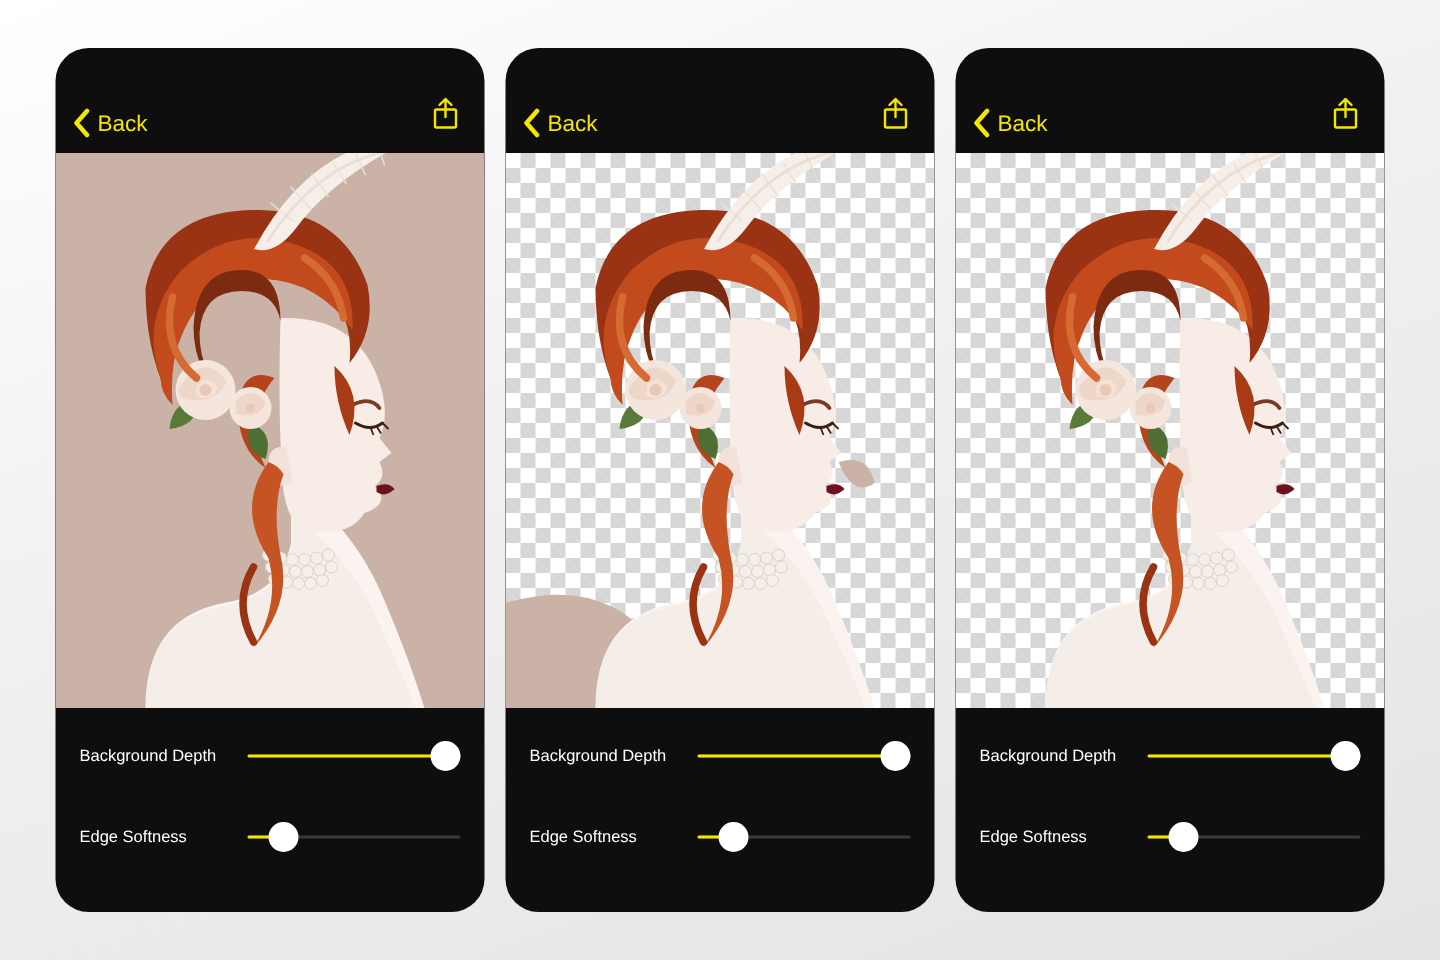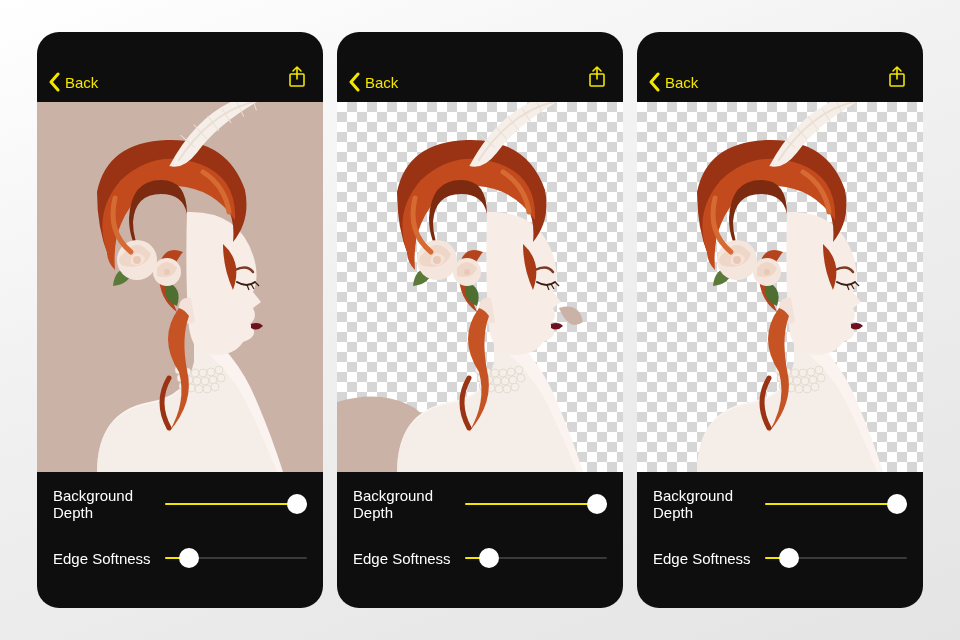--- a/index.html
+++ b/index.html
@@ -68,21 +68,21 @@
     flex-direction:column;
     gap: 10px;
   }
   .slider-row {
     display:flex;
     align-items:center;
     height: 44px;
   }
   .slider-label {
     color:#fff;
-    font-size: 15px;
+    font-size: 11px;
     width: 112px;
     flex-shrink:0;
   }
   .slider {
     flex:1;
     position:relative;
     height: 20px;
     display:flex;
     align-items:center;
   }

